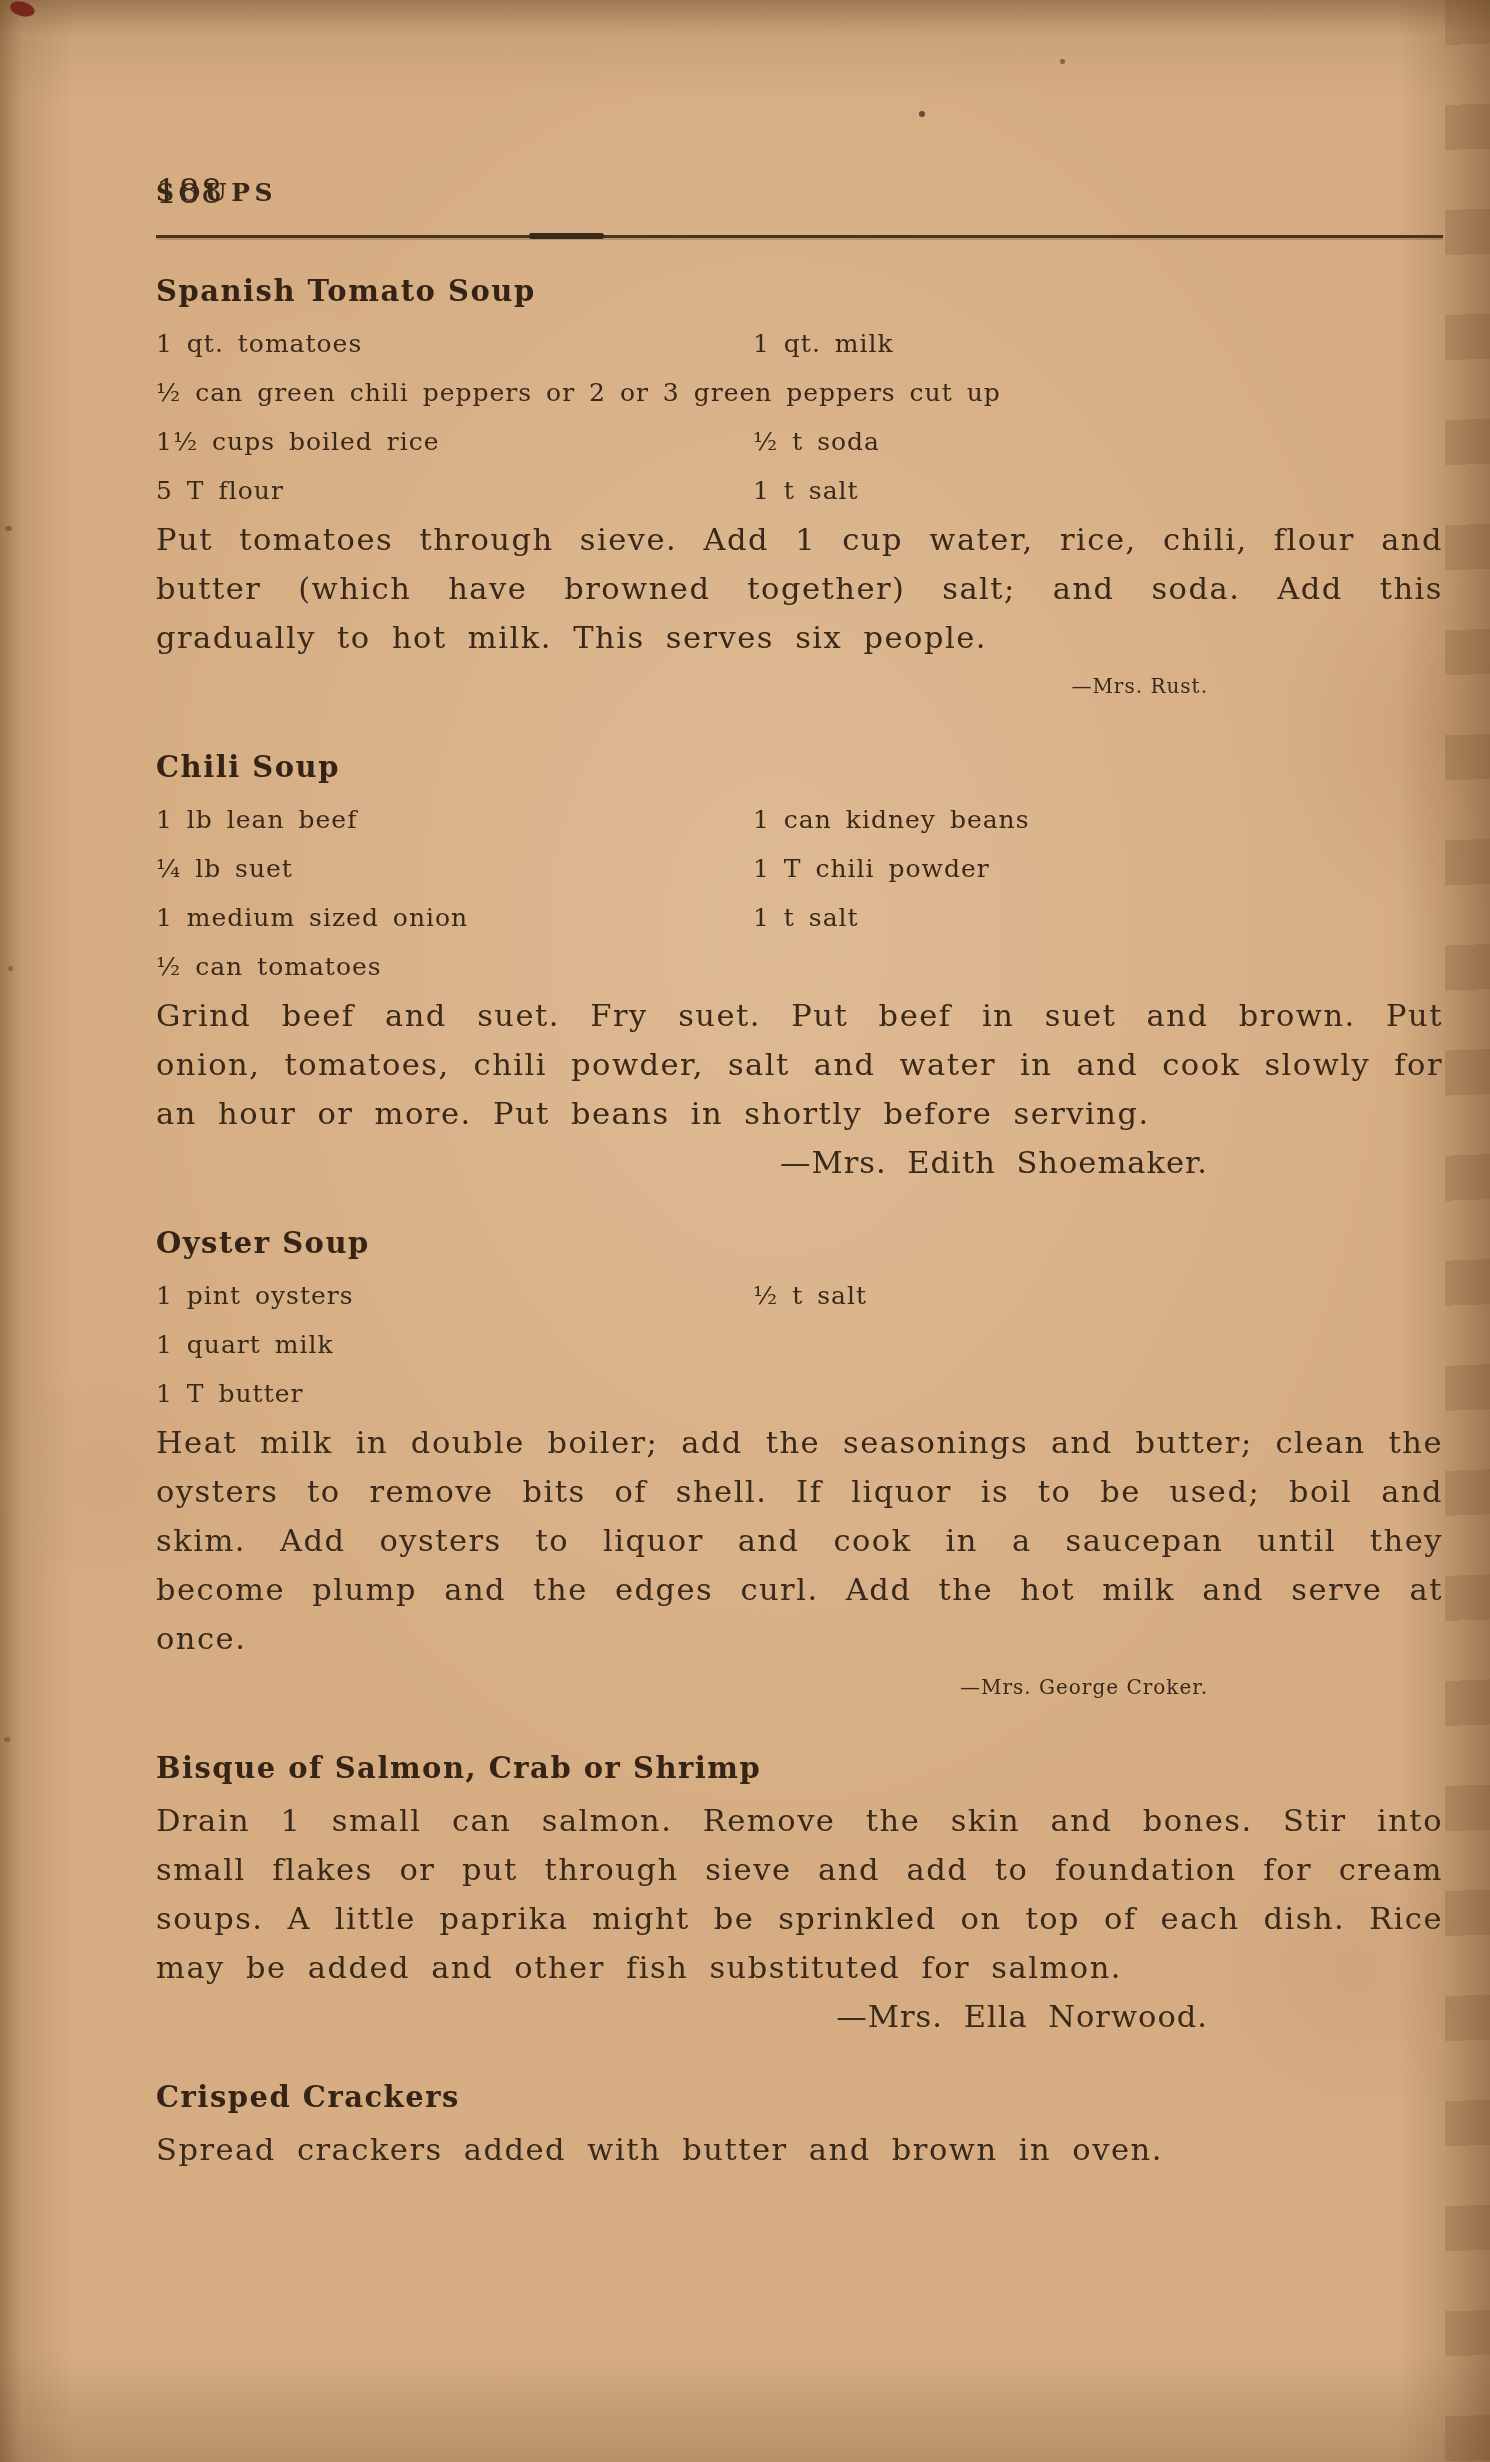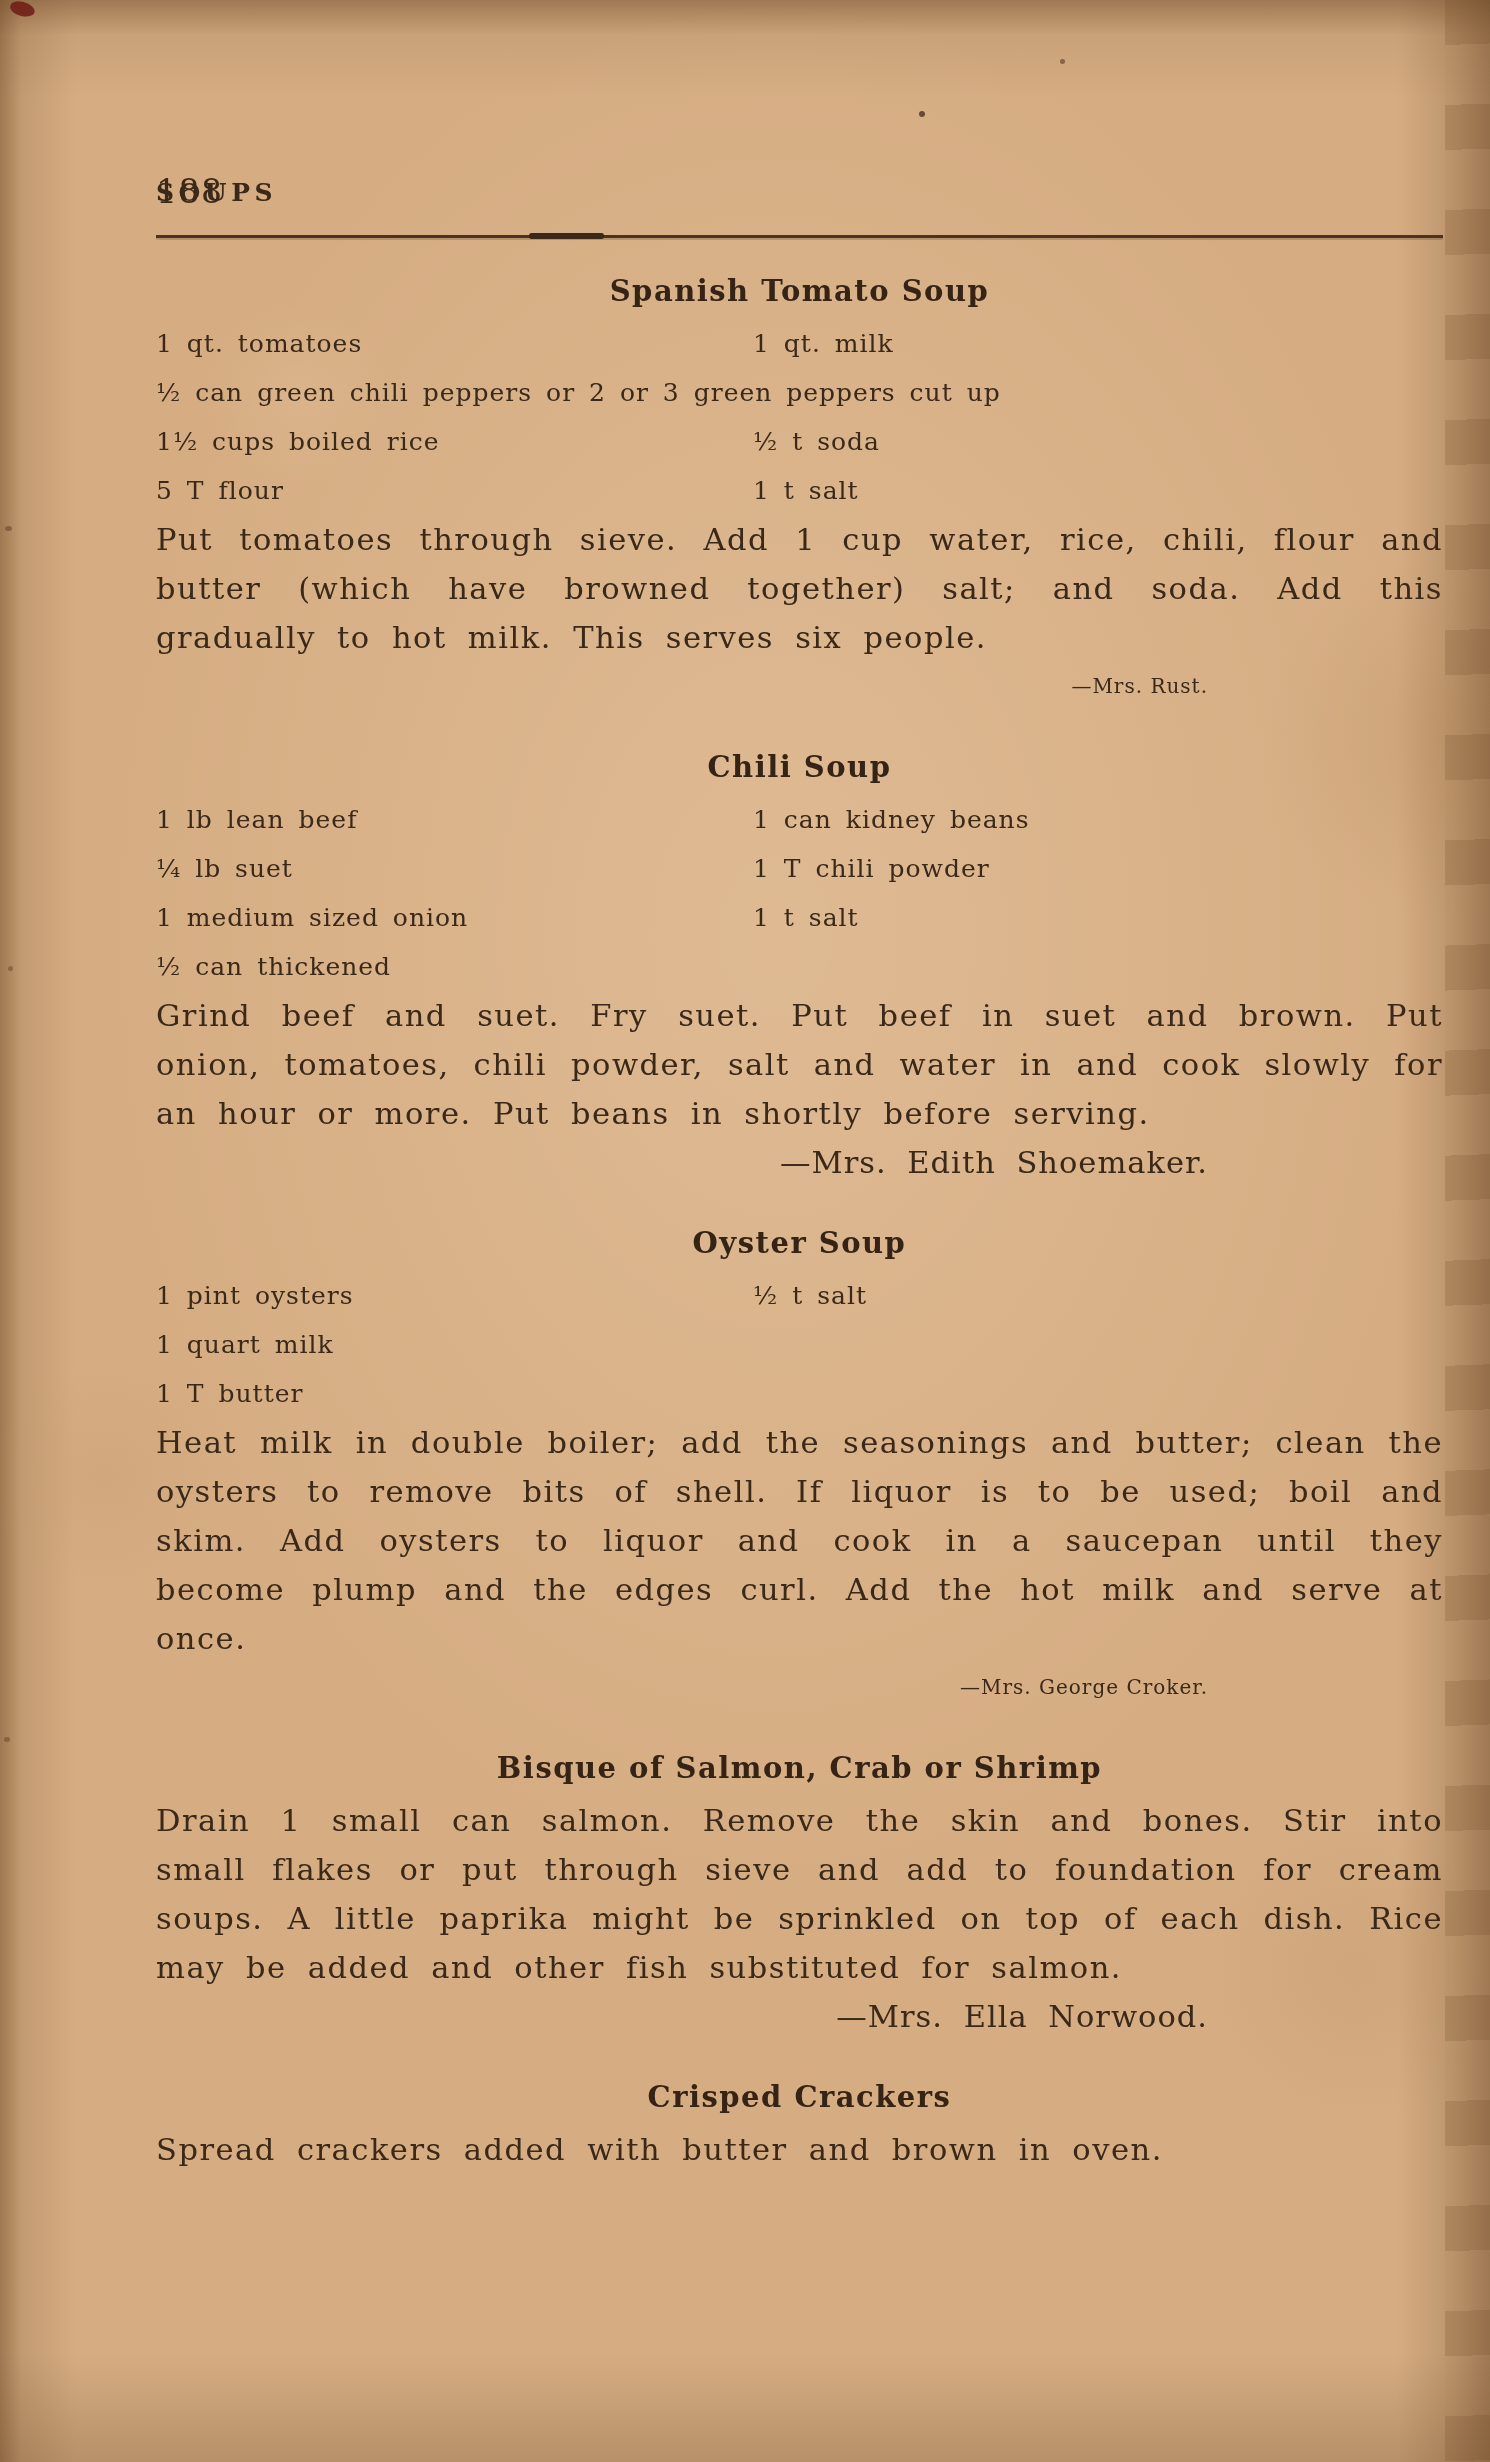--- a/index.html
+++ b/index.html
@@ -37,21 +37,21 @@
 
   .header { position:relative; height:59px;margin-top:17px; }
   .pagenum { position:absolute; left:0; top:7px; font-size:33px; letter-spacing:1.5px; }
   .running-head { position:absolute; left:0; right:0; top:13px; text-align:left; font-size:25px; font-weight:bold; letter-spacing:4.5px; }
 
   .rule { position:relative; height:3px; background:#4a3321; margin-top:11px; margin-bottom:29px; box-shadow:0 1.5px 1px rgba(74,51,33,0.25); }
   .rule-mark { position:absolute; left:373px; top:-2px; width:75px; height:5.5px; background:#3a281a; border-radius:2.5px; }
 
   .recipe { margin-bottom:32px; }
   .recipe::after { content:""; display:block; clear:both; }
-  .title { text-align:center; font-size:29px; font-weight:bold; letter-spacing:1.5px; line-height:49px; margin-bottom:3px; color:#352415; }
+  .title { text-align:left; font-size:29px; font-weight:bold; letter-spacing:1.5px; line-height:49px; margin-bottom:3px; color:#352415; }
 
   .ing-row { display:grid; grid-template-columns:597px 1fr; font-size:25px; line-height:49px; letter-spacing:1px; word-spacing:5px; }
   .ing-full { grid-column:1 / span 2; }
 
   .body-text { font-size:30.5px; line-height:49px; text-align:justify; letter-spacing:1.5px; word-spacing:10px; }
   .attr-line { font-size:20px; line-height:49px; text-align:right; padding-right:235px; letter-spacing:1px; }
   .attr-float { float:right; margin-right:235px; letter-spacing:1px; }
 </style>
 </head>
 <body>
@@ -104,21 +104,21 @@
     </div>
     <div class="ing-row">
       <span>¼ lb suet</span>
       <span>1 T chili powder</span>
     </div>
     <div class="ing-row">
       <span>1 medium sized onion</span>
       <span>1 t salt</span>
     </div>
     <div class="ing-row">
-      <span>½ can thickened</span>
+      <span>½ can tomatoes</span>
       <span></span>
     </div>
     <p class="body-text">
       <span>Grind beef and suet.  Fry suet.  Put beef in suet and brown. Put onion, tomatoes, chili powder, salt and water in and cook slowly for an hour or more.  Put beans in shortly before serving.</span>
       <span class="attr-float">—Mrs. Edith Shoemaker.</span>
     </p>
   </section>
 
   <section class="recipe">
     <h2 class="title">Oyster Soup</h2>

